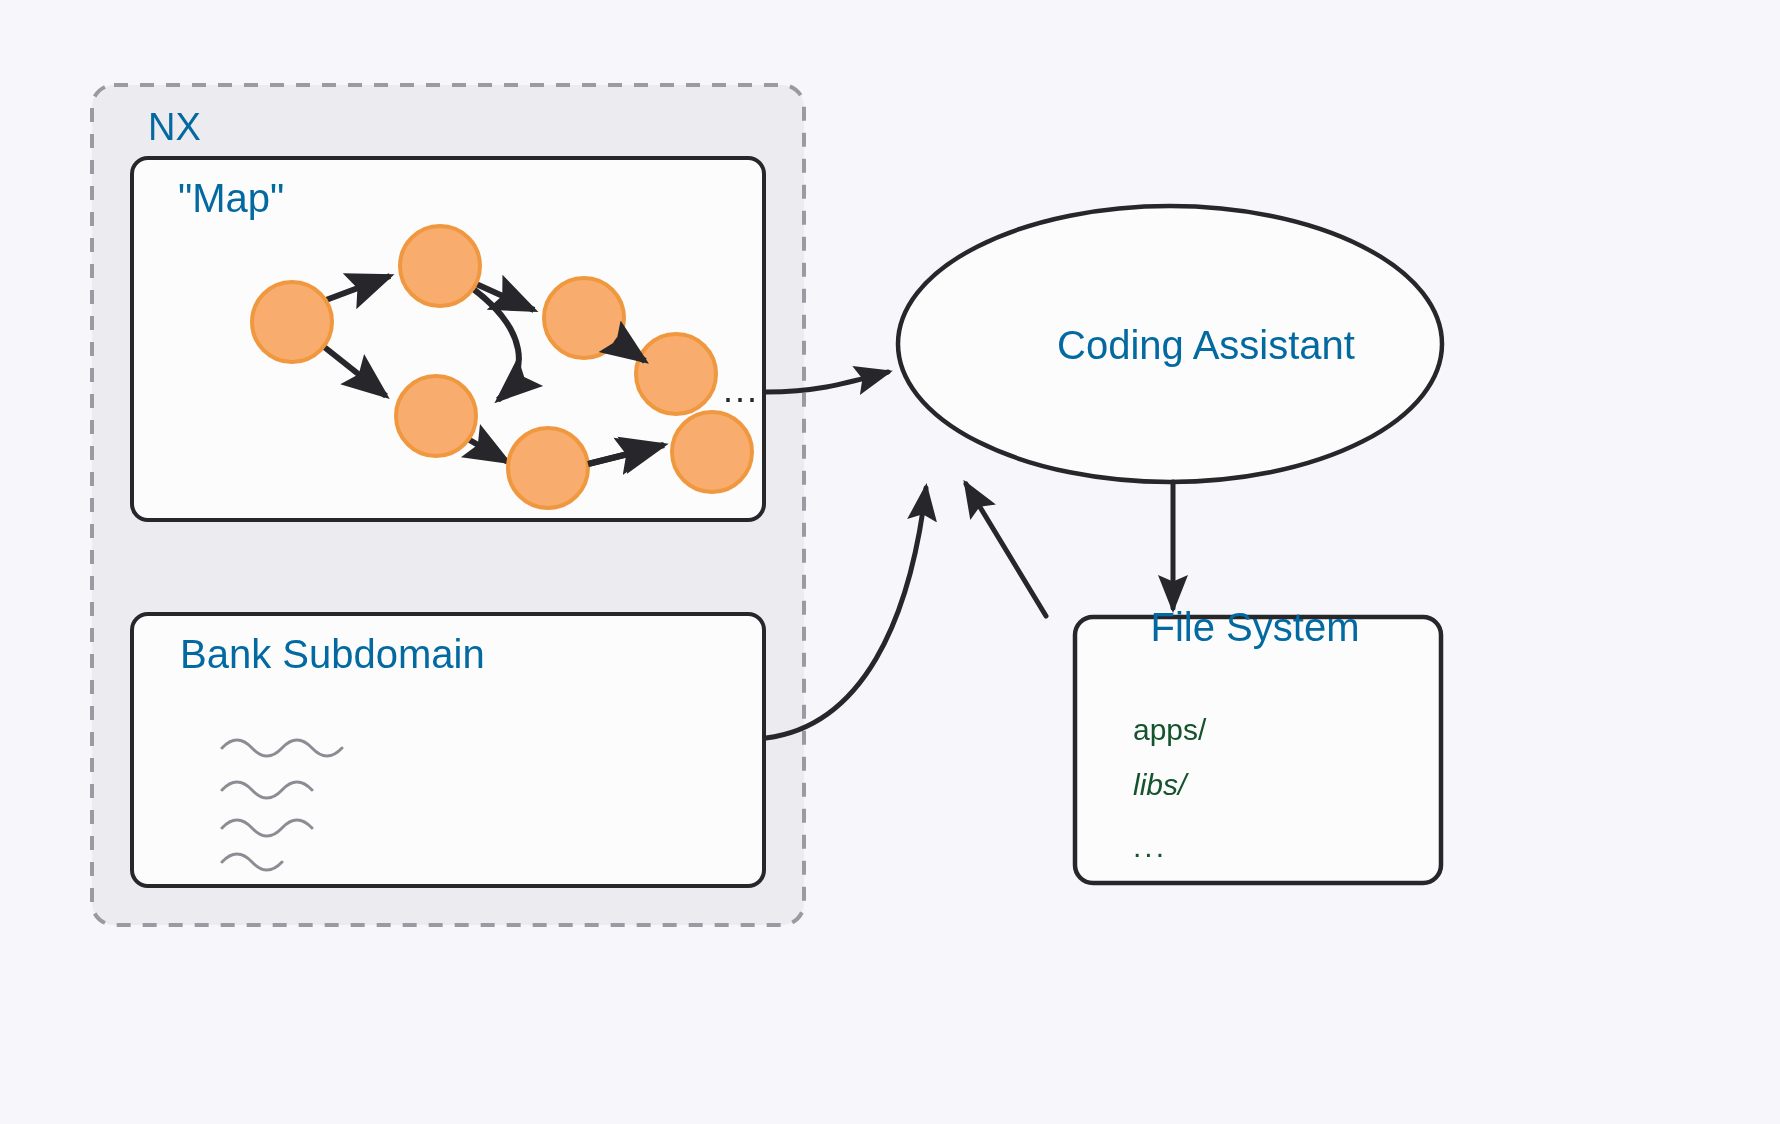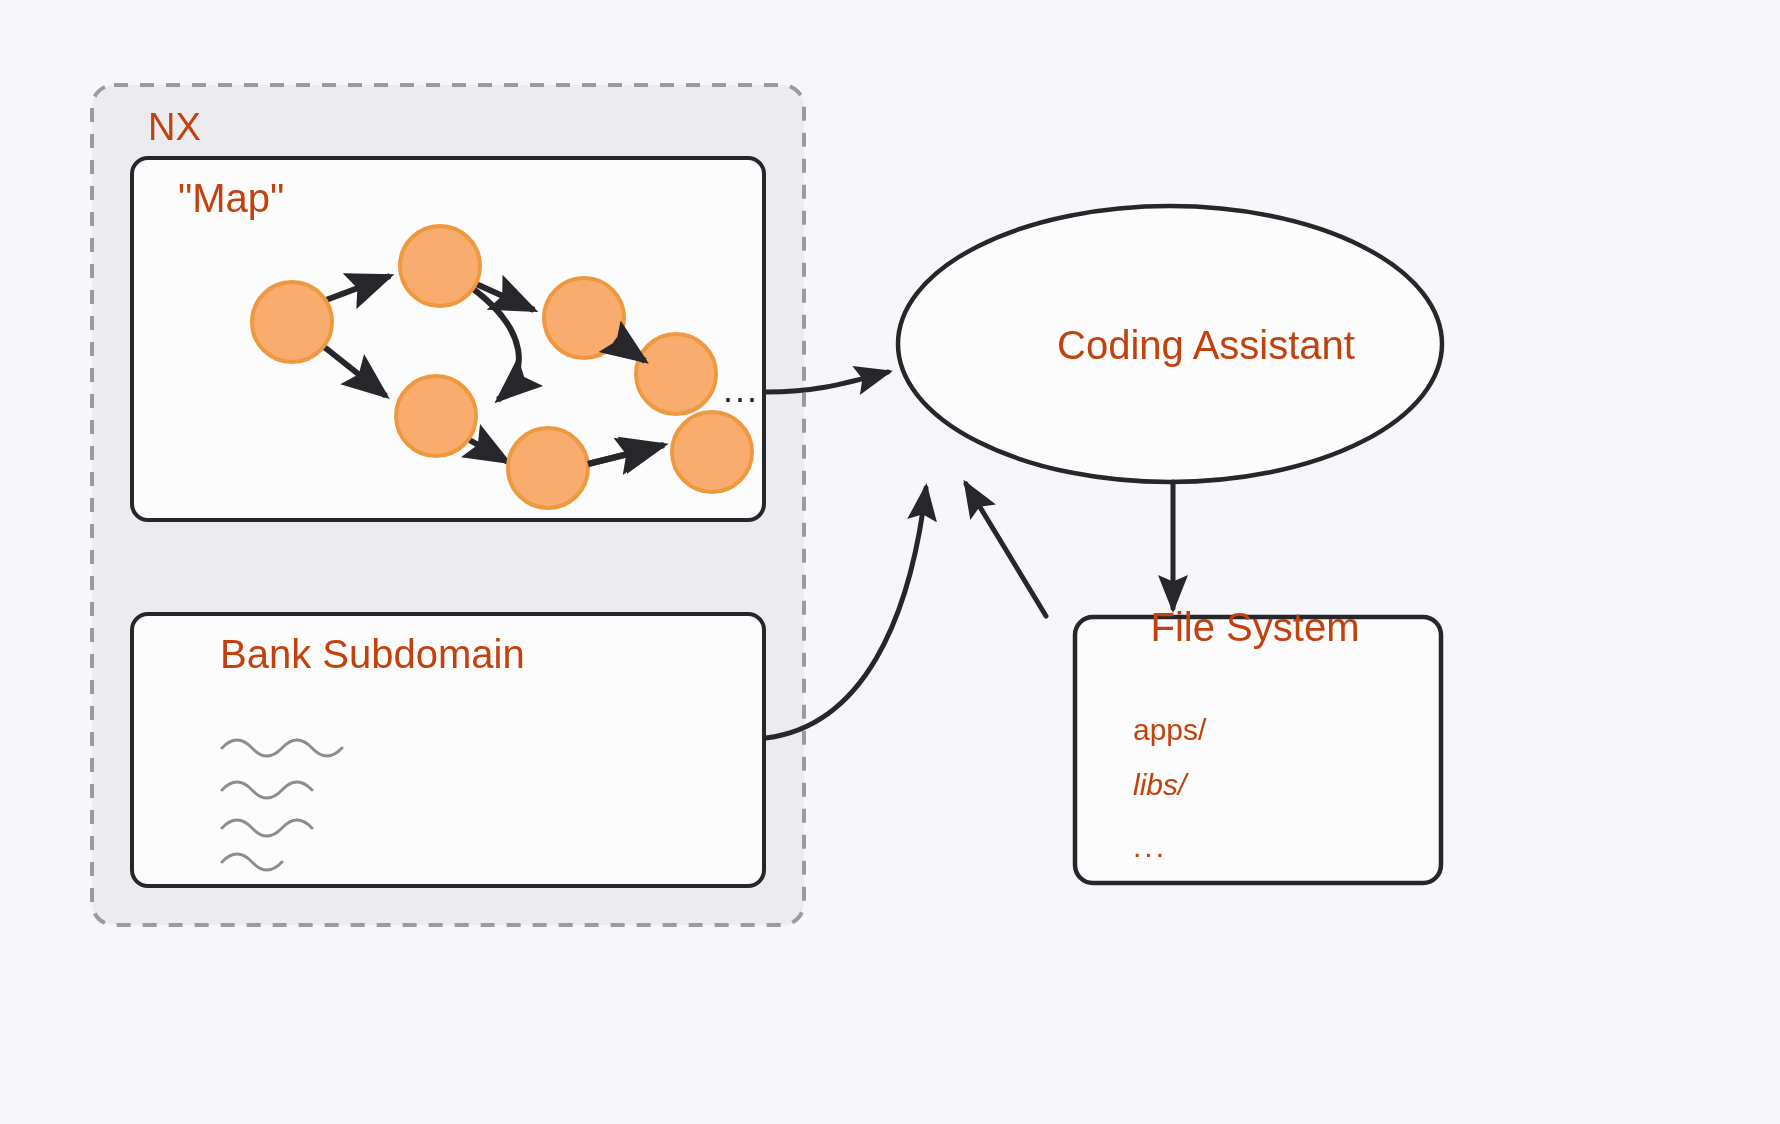--- a/index.html
+++ b/index.html
@@ -23,34 +23,34 @@
   svg.layer {
     position: absolute;
     left: 0; top: 0;
     width: 1780px;
     height: 1124px;
     overflow: visible;
   }
   
   .lbl {
     position: absolute;
-    color: #c2410c;
+    color: #0369a1;
     white-space: nowrap;
     line-height: 1;
   }
   .lbl-nx        { left: 148px; top: 108px;  font-size: 38px; }
   .lbl-map       { left: 178px; top: 178px;  font-size: 40px; font-weight: 400; }
-  .lbl-bank      { left: 180px; top: 634px;  font-size: 40px; margin-left: 40px; }
+  .lbl-bank      { left: 180px; top: 634px;  font-size: 40px; }
   .lbl-assistant { left: 1170px; top: 325px; font-size: 40px; transform: translateX(-50%); margin-left: 36px; }
   .lbl-fs        { left: 1255px; top: 607px; font-size: 40px; transform: translateX(-50%); }
   .lbl-ellipsis  { left: 723px; top: 372px;  font-size: 36px; color: #26262b; letter-spacing: 2px;}
   .fs-item {
     position: absolute;
     left: 1133px;
-    color: #c2410c;
+    color: #14532d;
     font-size: 30px;
     white-space: nowrap;
     line-height: 1;
   }
   .fs-item-0 { top: 715px; }
   .fs-item-1 { top: 770px; font-style: italic; }
   .fs-item-2 { top: 832px; letter-spacing: 3px; }
 </style>
 </head>
 <body>

